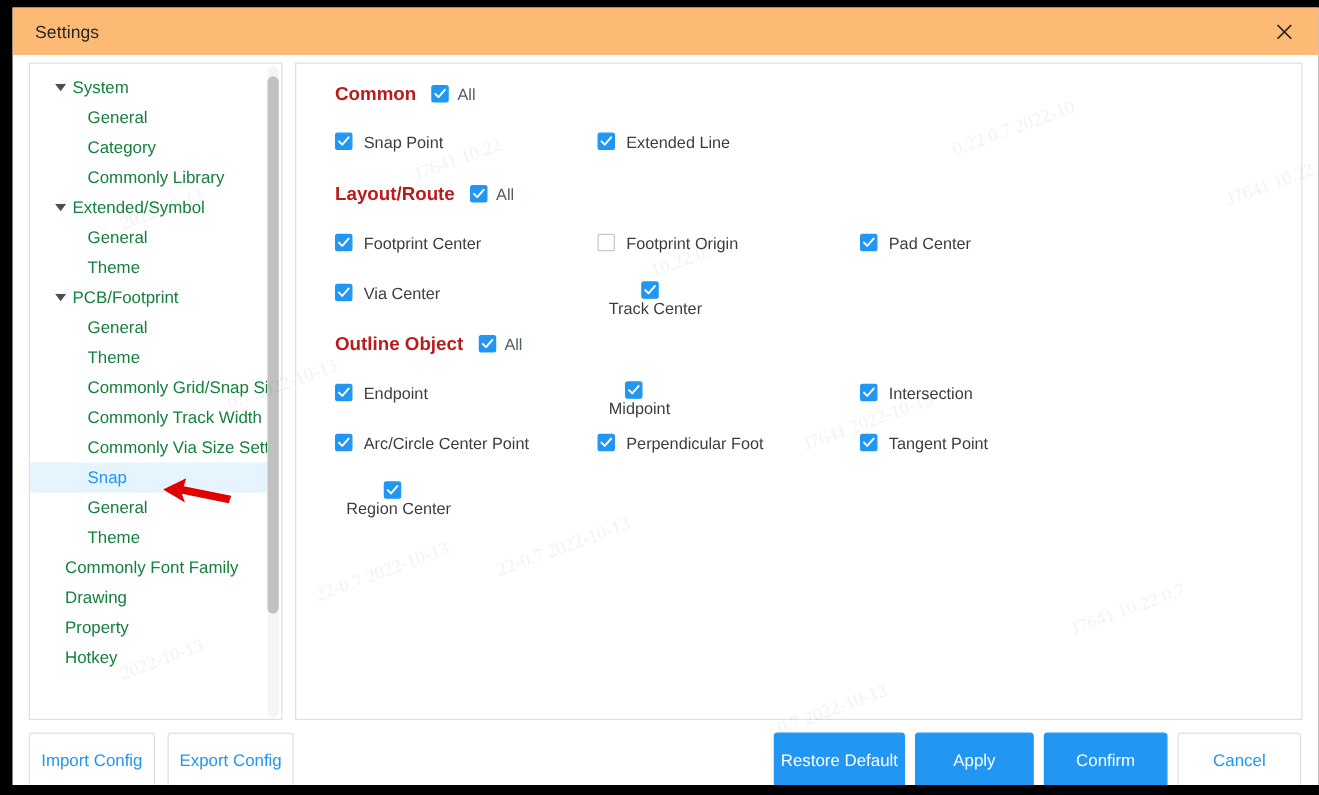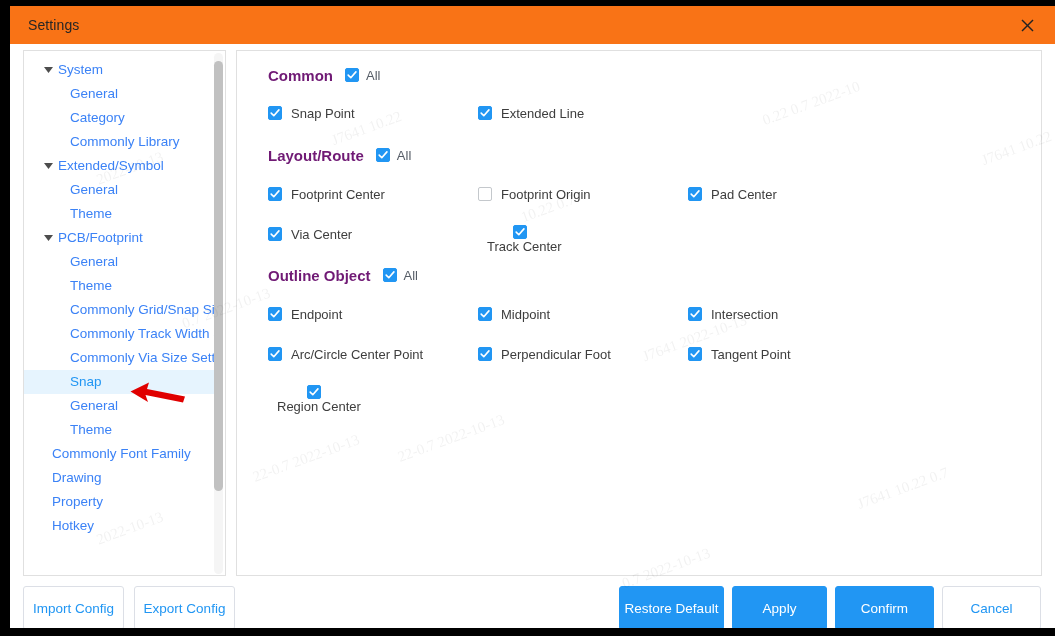--- a/index.html
+++ b/index.html
@@ -35,21 +35,21 @@
     box-sizing: border-box;
     overflow: hidden;
   }
 
   
   #titlebar {
     position: absolute;
     left: 0; top: 0;
     width: 1045px;
     height: 38px;
-    background: #f97316;
+    background: #fdba74;
   }
   #title-text {
     position: absolute;
     left: 18px;
     top: 11px;
     font-size: 14px;
     color: #262626;
     line-height: 16px;
     letter-spacing: .1px;
   }
@@ -81,21 +81,21 @@
   #tree {
     position: absolute;
     left: 0; top: 7px;
     width: 190px;
   }
   .tree-row {
     position: relative;
     height: 24px;
     line-height: 24px;
     font-size: 13.5px;
-    color: #3b82f6;
+    color: #15803d;
     white-space: nowrap;
     overflow: hidden;
     cursor: pointer;
     padding-left: 18px;
     box-sizing: border-box;
   }
   .tree-row.child { padding-left: 46px; }
   .tree-row.lvl1  { padding-left: 28px; }
   .tree-row.selected {
     background: #e6f4fe;
@@ -158,21 +158,21 @@
 
   .section-head {
     position: absolute;
     display: flex;
     align-items: center;
     height: 20px;
   }
   .section-title {
     font-size: 15px;
     font-weight: bold;
-    color: #701a75;
+    color: #b91c1c;
     white-space: nowrap;
   }
   .all-wrap {
     display: flex;
     align-items: center;
     margin-left: 12px;
     cursor: pointer;
   }
   .all-label {
     font-size: 13px;
@@ -406,21 +406,21 @@
           </span>
         </div>
         <div class="opt" style="left: 31px; top: 254px;">
           <span class="cb">
             <svg width="10" height="10" viewBox="0 0 10 10">
               <path d="M1.2,5.1 L3.8,7.7 L8.9,1.9" fill="none" stroke="#ffffff" stroke-width="1.6" stroke-linecap="round" stroke-linejoin="round"></path>
             </svg>
           </span>
           <span class="opt-label">Endpoint</span>
         </div>
-        <div class="opt" style="left: 241px; top: 254px;">
+        <div class="opt" style="left: 241px; top: 254px; flex-direction: column;">
           <span class="cb">
             <svg width="10" height="10" viewBox="0 0 10 10">
               <path d="M1.2,5.1 L3.8,7.7 L8.9,1.9" fill="none" stroke="#ffffff" stroke-width="1.6" stroke-linecap="round" stroke-linejoin="round"></path>
             </svg>
           </span>
           <span class="opt-label">Midpoint</span>
         </div>
         <div class="opt" style="left: 451px; top: 254px;">
           <span class="cb">
             <svg width="10" height="10" viewBox="0 0 10 10">

